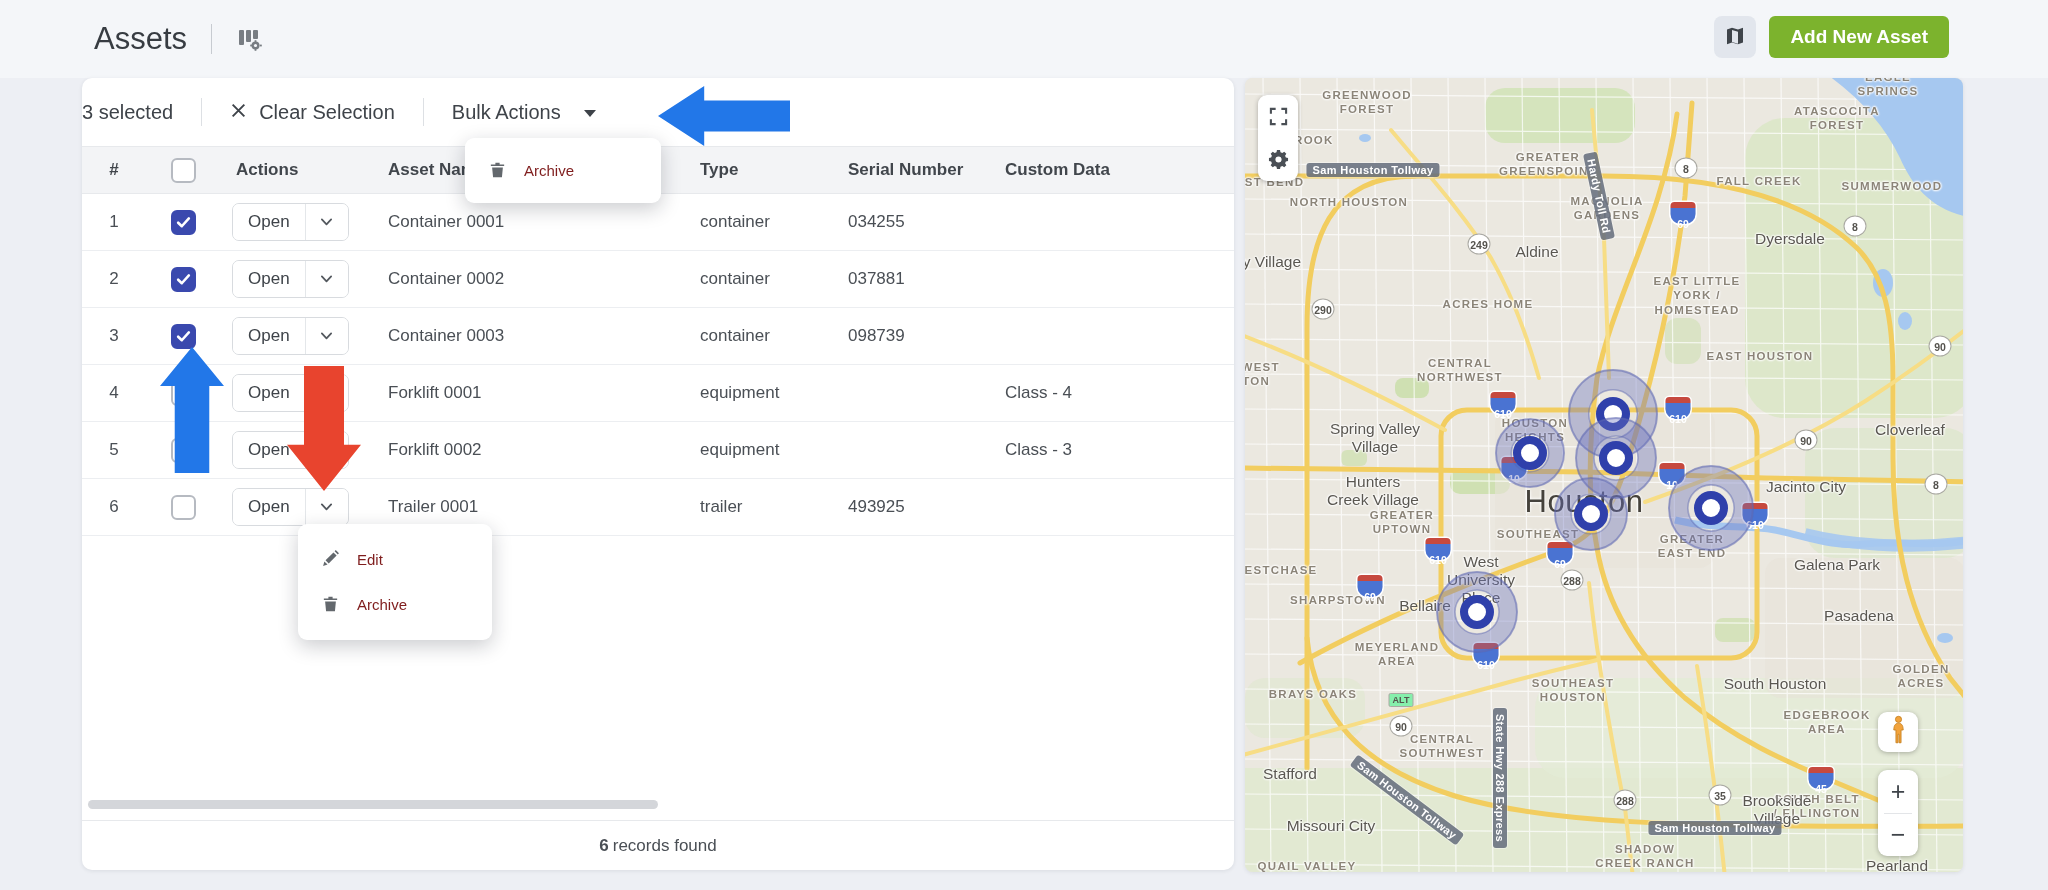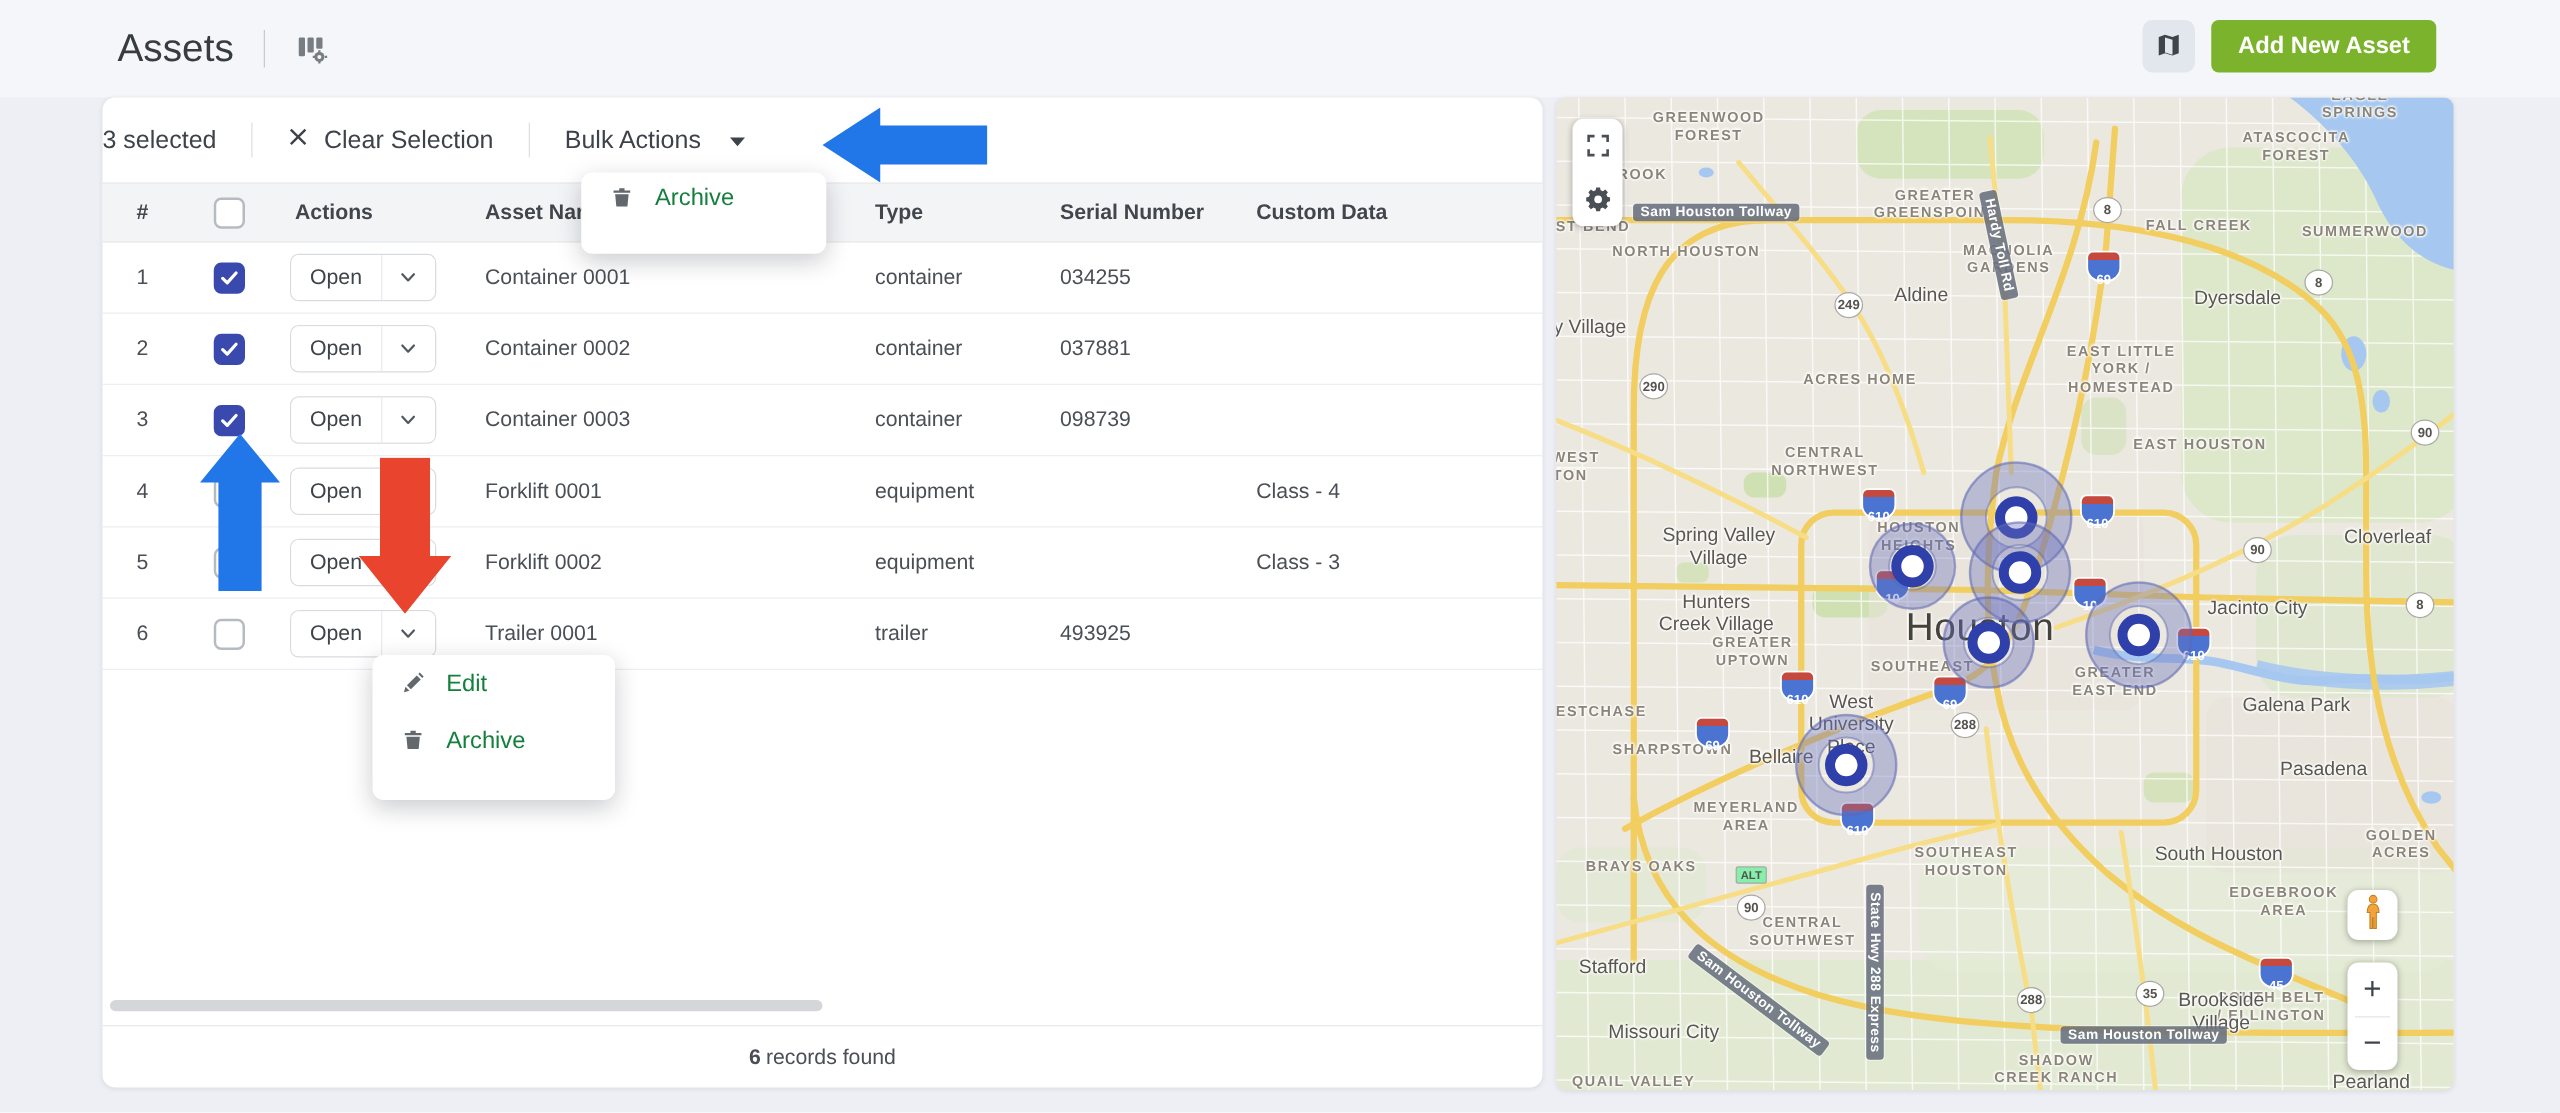--- a/index.html
+++ b/index.html
@@ -33,21 +33,21 @@
   .splitbtn{display:inline-flex;margin-left:-4px;border:1px solid #d8dbdf;border-radius:7px;background:#fff;overflow:hidden;}
   .openbtn{padding:8px 15px;font-size:17px;color:#3e4349;background:#fff;border:none;border-right:1px solid #e4e7ea;font-family:inherit;cursor:pointer;}
   .carbtn{width:42px;background:#fff;border:none;display:flex;align-items:center;justify-content:center;cursor:pointer;}
   .hthumb{position:absolute;left:6px;top:722px;width:570px;height:9px;background:#d4d6da;border-radius:5px;cursor:pointer;}
   .tfoot{position:absolute;left:0;top:742px;width:100%;height:50px;border-top:1px solid #e7e9ec;display:flex;align-items:center;justify-content:center;font-size:17px;color:#4a4f55;gap:4px;}
 
   
   .menu{position:absolute;background:#fff;border-radius:9px;box-shadow:0 6px 20px rgba(20,25,35,.22);z-index:30;}
   #bulk-menu{left:465px;top:138px;width:196px;padding:10px 0;}
   #row-menu{left:298px;top:524px;width:194px;padding:13px 0;}
-  .menu-item{display:flex;gap:17px;height:45px;padding:0 23px;font-size:19px;color:#15803d;cursor:pointer;}
+  .menu-item{display:flex;align-items:center;gap:17px;height:45px;padding:0 23px;font-size:15px;color:#7f1d1d;cursor:pointer;}
   .menu-item svg{flex:none;}
 
   
   .arrow{position:absolute;z-index:40;}
   #arrow-bulk{left:658px;top:86px;width:132px;height:60px;clip-path:polygon(0 50%,35% 0,35% 24%,100% 24%,100% 76%,35% 76%,35% 100%);}
   #arrow-up{left:160px;top:347px;width:64px;height:126px;clip-path:polygon(50% 0,100% 31%,77% 31%,77% 100%,23% 100%,23% 31%,0 31%);}
   #arrow-down{left:287px;top:366px;width:74px;height:125px;clip-path:polygon(23% 0,77% 0,77% 63%,100% 63%,50% 100%,0 63%,23% 63%);}
 
   
   .map-card{position:absolute;left:1245px;top:78px;width:718px;height:794px;border-radius:8px;overflow:hidden;background:#ebe8e0;box-shadow:0 1px 4px rgba(25,30,40,.09);}
@@ -417,21 +417,21 @@
         <div class="mlabel area" style="left: 328px; top: 612px;">SOUTHEAST
 HOUSTON</div>
         <div class="mlabel area" style="left: 676px; top: 598px;">GOLDEN ACRES</div>
         <div class="mlabel area" style="left: 582px; top: 644px;">EDGEBROOK
 AREA</div>
         <div class="mlabel area" style="left: 572px; top: 728px;">SOUTH BELT
 / ELLINGTON</div>
         <div class="mlabel area" style="left: 62px; top: 788px;">QUAIL VALLEY</div>
         <div class="mlabel area" style="left: 400px; top: 778px;">SHADOW
 CREEK RANCH</div>
-        <div class="mlabel city" style="left: 292px; top: 159px;">Aldine</div>
+        <div class="mlabel city" style="left: 292px; top: 174px;">Aldine</div>
         <div class="mlabel city" style="left: 8px; top: 184px;">Jersey Village</div>
         <div class="mlabel city" style="left: 545px; top: 161px;">Dyersdale</div>
         <div class="mlabel city" style="left: 130px; top: 360px;">Spring Valley
 Village</div>
         <div class="mlabel city" style="left: 128px; top: 413px;">Hunters
 Creek Village</div>
         <div class="mlabel city" style="left: 180px; top: 528px;">Bellaire</div>
         <div class="mlabel city" style="left: 236px; top: 502px;">West
 University
 Place</div>

